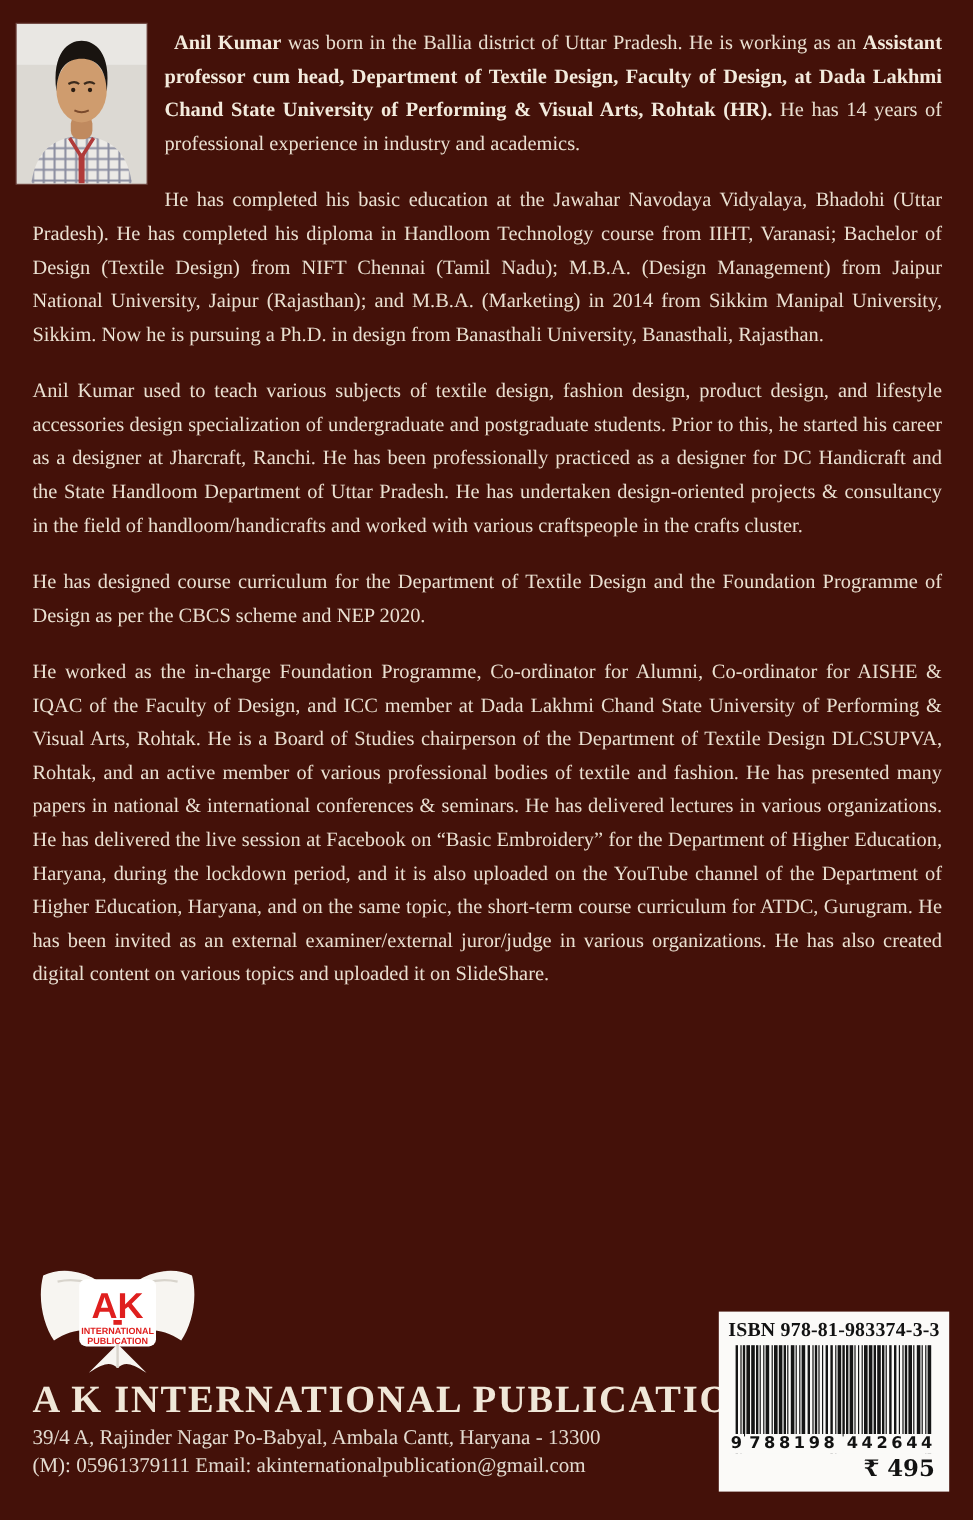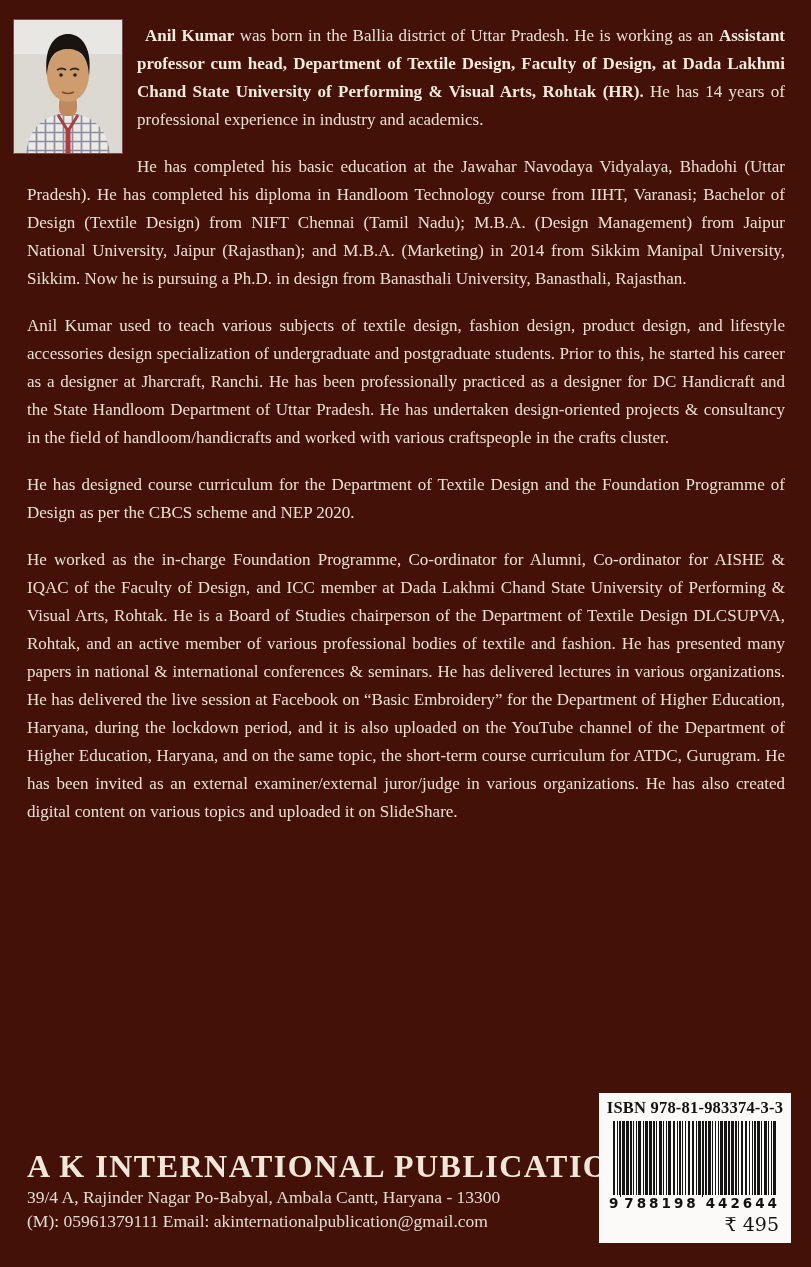--- a/index.html
+++ b/index.html
@@ -69,21 +69,21 @@
     position:relative;margin:-16px 8px 0 8px;
     display:flex;justify-content:space-between;align-items:flex-end;
     font-family:"DejaVu Sans",sans-serif;
     font-size:13.5px;font-weight:bold;
   }
   .digits-row span{background:#fbfaf8;padding:0 3px;letter-spacing:3px;}
   .digits-row .d-first{letter-spacing:0;padding:0 2px;}
   .price{
     text-align:right;padding-right:12px;margin-top:2px;
     font-family:"DejaVu Serif","DejaVu Sans",serif;
-    font-weight:normal;font-size:19px;
+    font-weight:bold;font-size:19px;
   }
 </style>
 </head>
 <body>
 
 <div class="page">
 
   <div class="bio">
     <p class="para-first">
       <span class="photo-wrap">
@@ -109,20 +109,40 @@
         </svg>
       </span>
       <b>Anil Kumar</b><span> was born in the Ballia district of Uttar Pradesh. He is working as an </span><b>Assistant professor cum head, Department of Textile Design, Faculty of Design, at Dada Lakhmi Chand State University of Performing &amp; Visual Arts, Rohtak (HR).</b><span> He has 14 years of professional experience in industry and academics.</span>
     </p>
     <p>He has completed his basic education at the Jawahar Navodaya Vidyalaya, Bhadohi (Uttar Pradesh). He has completed his diploma in Handloom Technology course from IIHT, Varanasi; Bachelor of Design (Textile Design) from NIFT Chennai (Tamil Nadu); M.B.A. (Design Management) from Jaipur National University, Jaipur (Rajasthan); and M.B.A. (Marketing) in 2014 from Sikkim Manipal University, Sikkim. Now he is pursuing a Ph.D. in design from Banasthali University, Banasthali, Rajasthan.</p>
     <p>Anil Kumar used to teach various subjects of textile design, fashion design, product design, and lifestyle accessories design specialization of undergraduate and postgraduate students. Prior to this, he started his career as a designer at Jharcraft, Ranchi. He has been professionally practiced as a designer for DC Handicraft and the State Handloom Department of Uttar Pradesh. He has undertaken design-oriented projects &amp; consultancy in the field of handloom/handicrafts and worked with various craftspeople in the crafts cluster.</p>
     <p>He has designed course curriculum for the Department of Textile Design and the Foundation Programme of Design as per the CBCS scheme and NEP 2020.</p>
     <p>He worked as the in-charge Foundation Programme, Co-ordinator for Alumni, Co-ordinator for AISHE &amp; IQAC of the Faculty of Design, and ICC member at Dada Lakhmi Chand State University of Performing &amp; Visual Arts, Rohtak. He is a Board of Studies chairperson of the Department of Textile Design DLCSUPVA, Rohtak, and an active member of various professional bodies of textile and fashion. He has presented many papers in national &amp; international conferences &amp; seminars. He has delivered lectures in various organizations. He has delivered the live session at Facebook on “Basic Embroidery” for the Department of Higher Education, Haryana, during the lockdown period, and it is also uploaded on the YouTube channel of the Department of Higher Education, Haryana, and on the same topic, the short-term course curriculum for ATDC, Gurugram. He has been invited as an external examiner/external juror/judge in various organizations. He has also created digital content on various topics and uploaded it on SlideShare.</p>
   </div>
 
+  <div class="logo">
+    <svg viewBox="0 0 140 96">
+
+      <path d="M70 28 C52 6 26 0 8 9 C3 28 8 50 17 63 C37 50 56 52 70 66 Z" fill="#f7f5f1"></path>
+
+      <path d="M70 28 C88 6 114 0 132 9 C137 28 132 50 123 63 C103 50 84 52 70 66 Z" fill="#f7f5f1"></path>
+
+      <path d="M70 30 C56 16 38 10 20 14 M70 30 C84 16 102 10 120 14" stroke="#d8d4cc" stroke-width="2" fill="none"></path>
+
+      <rect x="38" y="12" width="64" height="56" rx="6" fill="#ffffff"></rect>
+
+      <path d="M70 66 L46 90 C60 81 64 81 70 86 C76 81 80 81 94 90 Z" fill="#f7f5f1"></path>
+      <path d="M70 66 L70 86" stroke="#d8d4cc" stroke-width="2"></path>
+
+      <text x="70" y="44" text-anchor="middle" font-family="Liberation Sans, sans-serif" font-weight="bold" font-size="30" fill="#df1f1e">AK</text>
+      <rect x="66.5" y="46" width="7" height="4" fill="#df1f1e"></rect>
+      <text x="70" y="58" text-anchor="middle" font-family="Liberation Sans, sans-serif" font-weight="bold" font-size="7.5" fill="#df1f1e">INTERNATIONAL</text>
+      <text x="70" y="66" text-anchor="middle" font-family="Liberation Sans, sans-serif" font-weight="bold" font-size="7.5" fill="#df1f1e">PUBLICATION</text>
+    </svg>
+  </div>
 
   <div class="pub-name">A K INTERNATIONAL PUBLICATION</div>
   <div class="pub-address">
     <div>39/4 A, Rajinder Nagar Po-Babyal, Ambala Cantt, Haryana - 13300</div>
     <div>(M): 05961379111 Email: akinternationalpublication@gmail.com</div>
   </div>
 
   <div class="barcode-box">
     <div class="isbn-label">ISBN 978-81-983374-3-3</div>
     <div class="bars" id="bars">

